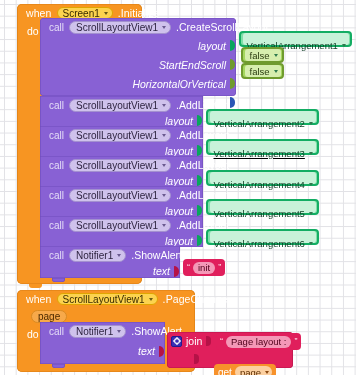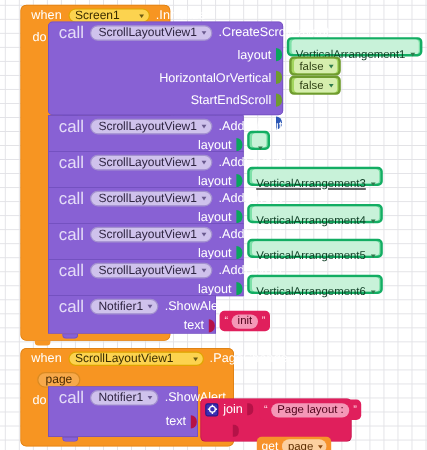--- a/index.html
+++ b/index.html
@@ -37,21 +37,21 @@
     gap: 5px;
   }
   .kw {
     color: #ffffff;
     font-size: 10.5px;
     letter-spacing: .1px;
     white-space: nowrap;
   }
   .pill {
     display: inline-flex; align-items: center;
-    gap: 15px;
+    gap: 3px;
     background: #fcd34f;
     border: 0.6px solid #e0a500;
     border-radius: 9px;
     padding: 0 4px 0 5px;
     height: 12.5px;
     color: #3a2c00;
     font-size: 10px;
     white-space: nowrap;
   }
   .pill.param {
@@ -93,20 +93,21 @@
     display: flex; align-items: center;
     gap: 5px;
     padding-left: 9px;
   }
   .pblock .arg {
     height: 19px;
     display: flex; align-items: center;
     justify-content: flex-end;
     padding-right: 0;
     position: relative;
+    font-style: italic;
   }
   .arg-label {
     color: #ffffff; font-size: 10.5px;
     margin-right: 4px;
     white-space: nowrap;
   }
   .plug {
     width: 6px; height: 11px;
     flex: 0 0 6px;
     position: relative;
@@ -129,21 +130,21 @@
     background: #cfc2ec;
     border: 0.6px solid #a391cf;
     border-radius: 8px;
     height: 13px;
     padding: 0 4px 0 6px;
     color: #2e2440;
     font-size: 10px;
     white-space: nowrap;
   }
   .pmethod { color: #ffffff; font-size: 10.5px; white-space: nowrap; }
-  .pcall { color: #e4dcf7; font-size: 14px; }
+  .pcall { color: #e4dcf7; font-size: 10px; }
 
   
   .vb {
     display: inline-flex; align-items: center;
     height: 16px;
     border-radius: 4px;
     padding: 0 3px;
     font-size: 10px;
     white-space: nowrap;
   }
@@ -302,30 +303,30 @@
       </span>
       <span class="pmethod">.CreateScrollLayout</span>
     </div>
     <div class="arg" style="height:19px;">
       <span class="spacer"></span>
       <span class="arg-label">layout</span>
       <span class="plug grn"></span>
     </div>
     <div class="arg" style="height:19px;">
       <span class="spacer"></span>
+      <span class="arg-label">StartEndScroll</span>
+      <span class="plug olv"></span>
+    </div>
+    <div class="arg" style="height:19px;">
+      <span class="spacer"></span>
       <span class="arg-label">HorizontalOrVertical</span>
       <span class="plug olv"></span>
     </div>
     <div class="arg" style="height:19px;">
       <span class="spacer"></span>
-      <span class="arg-label">StartEndScroll</span>
-      <span class="plug olv"></span>
-    </div>
-    <div class="arg" style="height:19px;">
-      <span class="spacer"></span>
       <span class="arg-label">duration</span>
       <span class="plug blu"></span>
     </div>
     <div class="notch p"></div>
   </div>
 
   <div class="vb comp" style="position:absolute; left:239px; top:31px;">
     <span class="inner">
       <span>VerticalArrangement1</span>
       <i class="caret grn"></i>
@@ -354,20 +355,21 @@
       <span class="pmethod">.AddLayout</span>
     </div>
     <div class="arg" style="height:13px;">
       <span class="spacer"></span>
       <span class="arg-label">layout</span>
       <span class="plug grn"></span>
     </div>
   </div>
   <div class="vb comp" style="position:absolute; left:206px; top:109px;">
     <span class="inner">
+      <span>VerticalArrangement2</span>
       <i class="caret grn"></i>
     </span>
   </div>
 
   <div class="pblock" style="position:absolute; left:40px; top:126px; width:163px; height:31px;">
     <div class="hdr">
       <span class="pcall">call</span>
       <span class="lav-pill">
         <span>ScrollLayoutView1</span>
         <i class="caret lav"></i>

